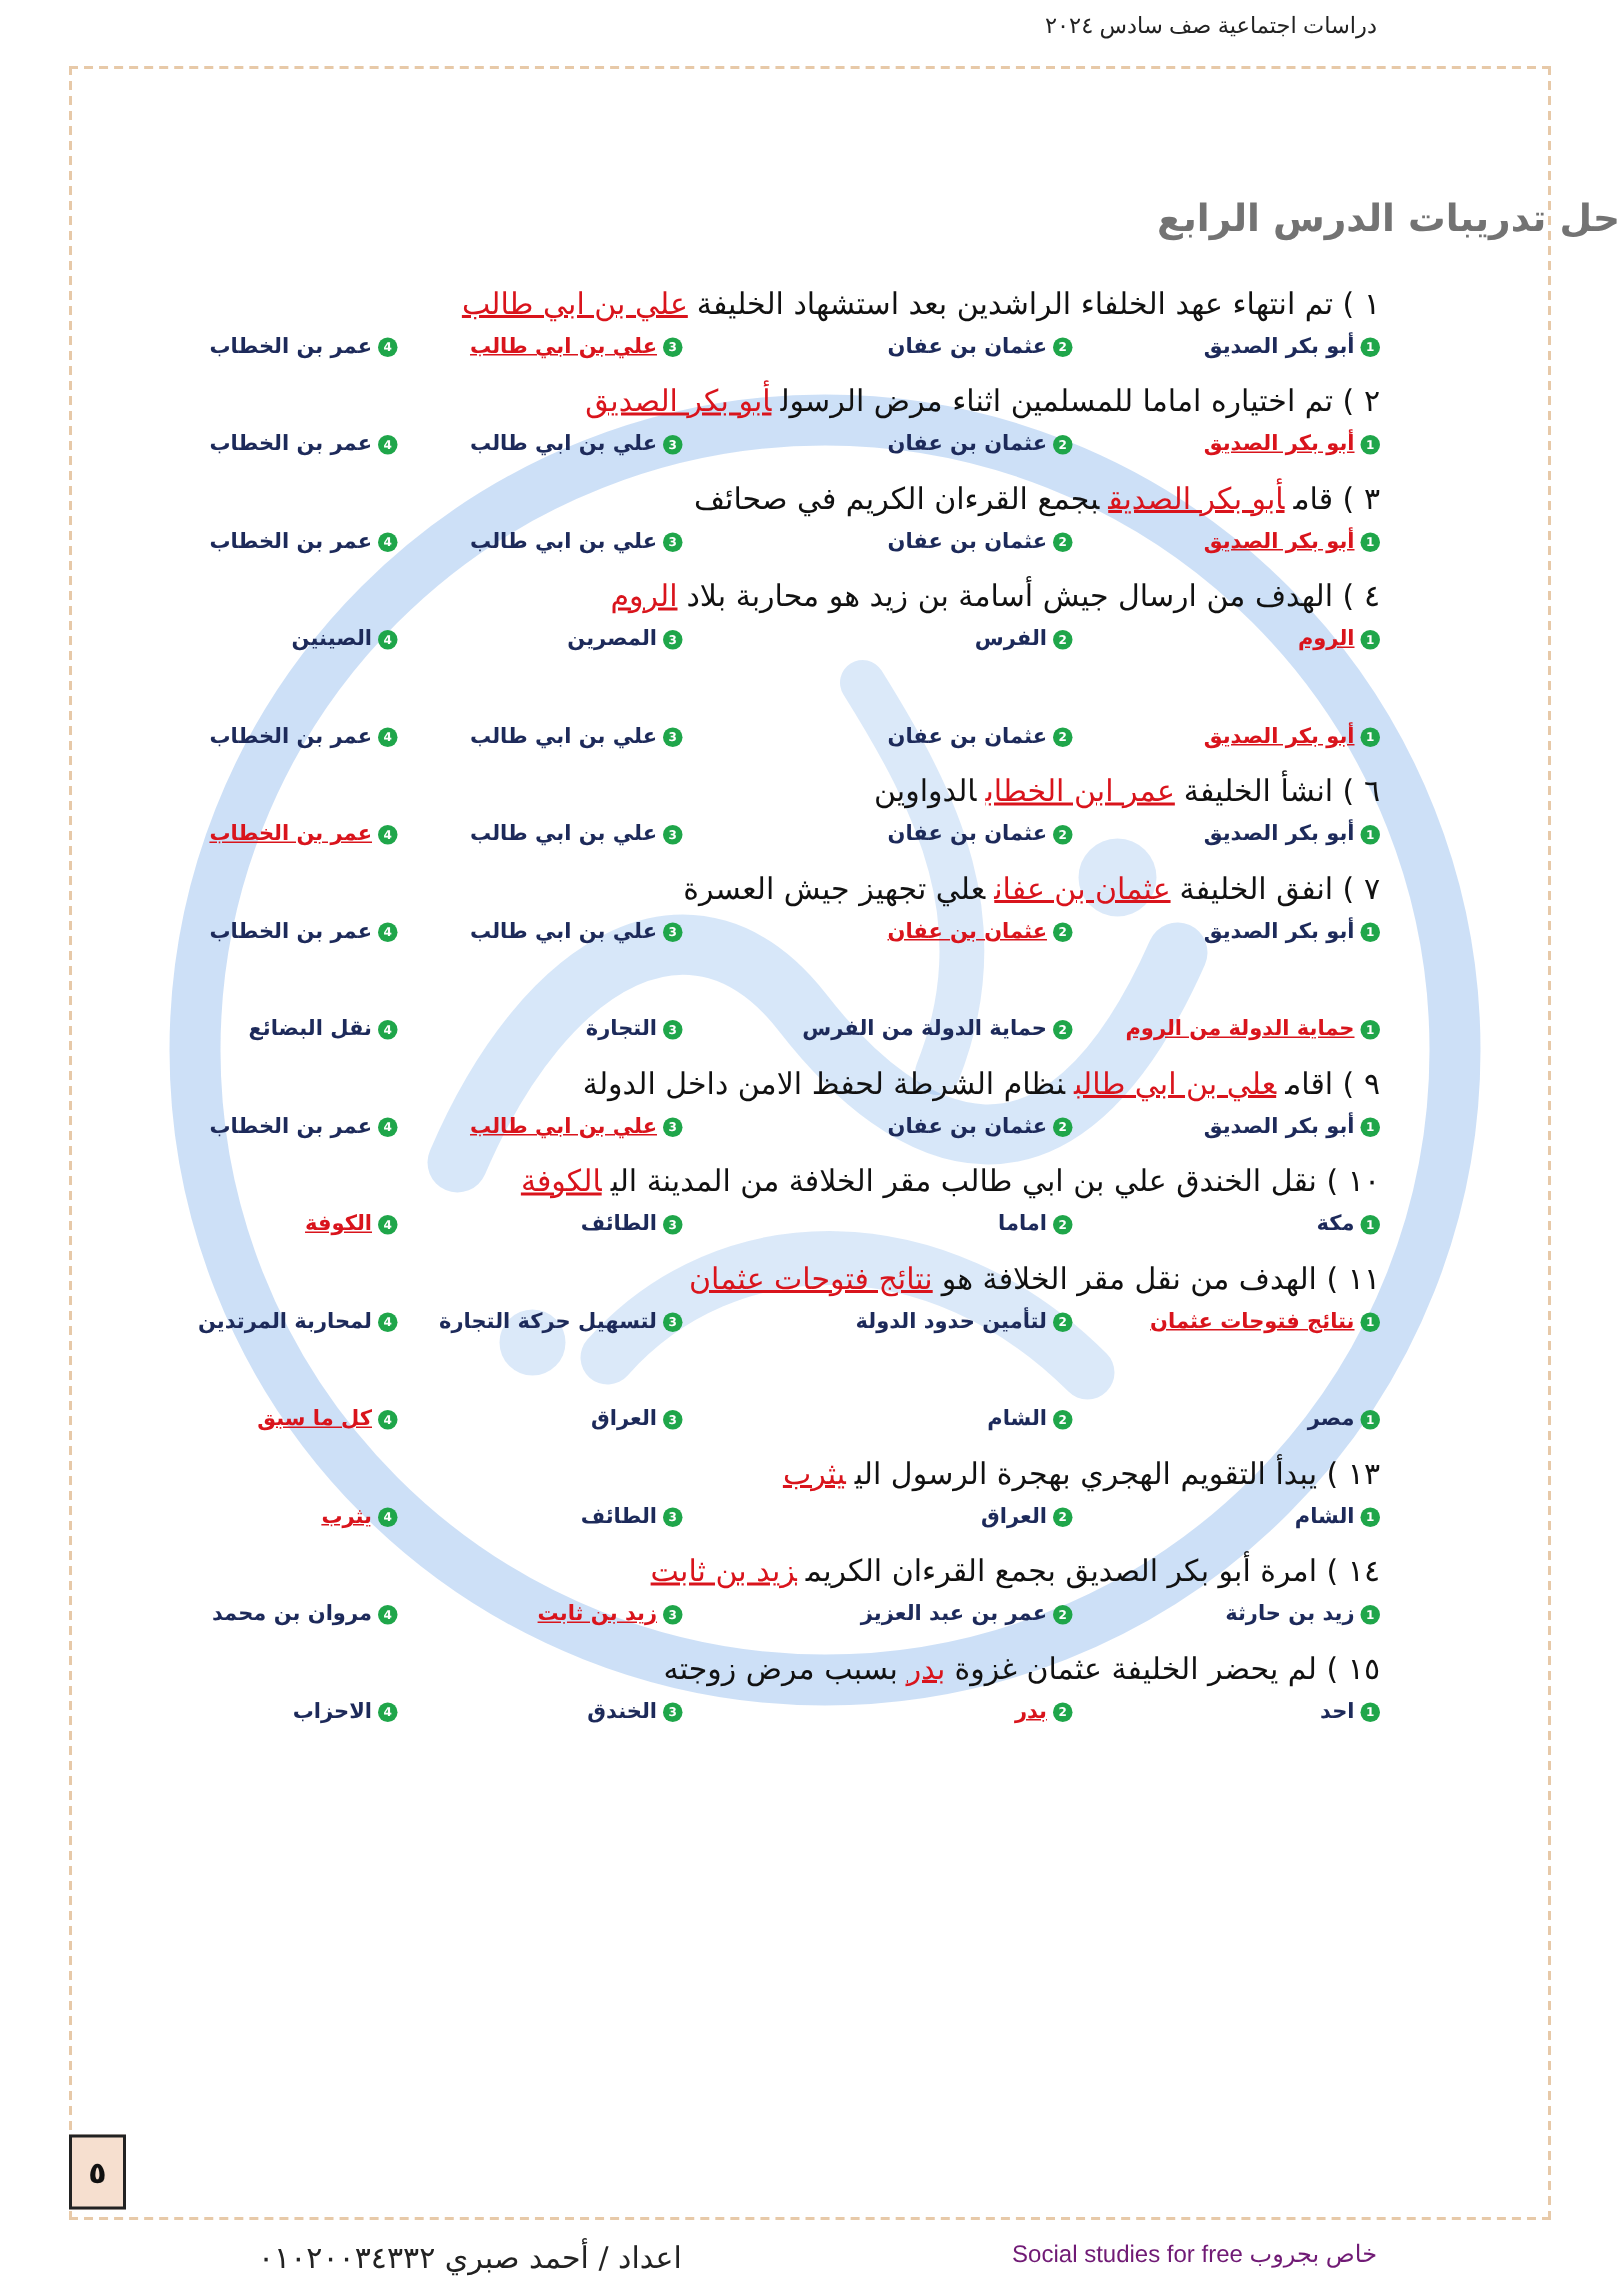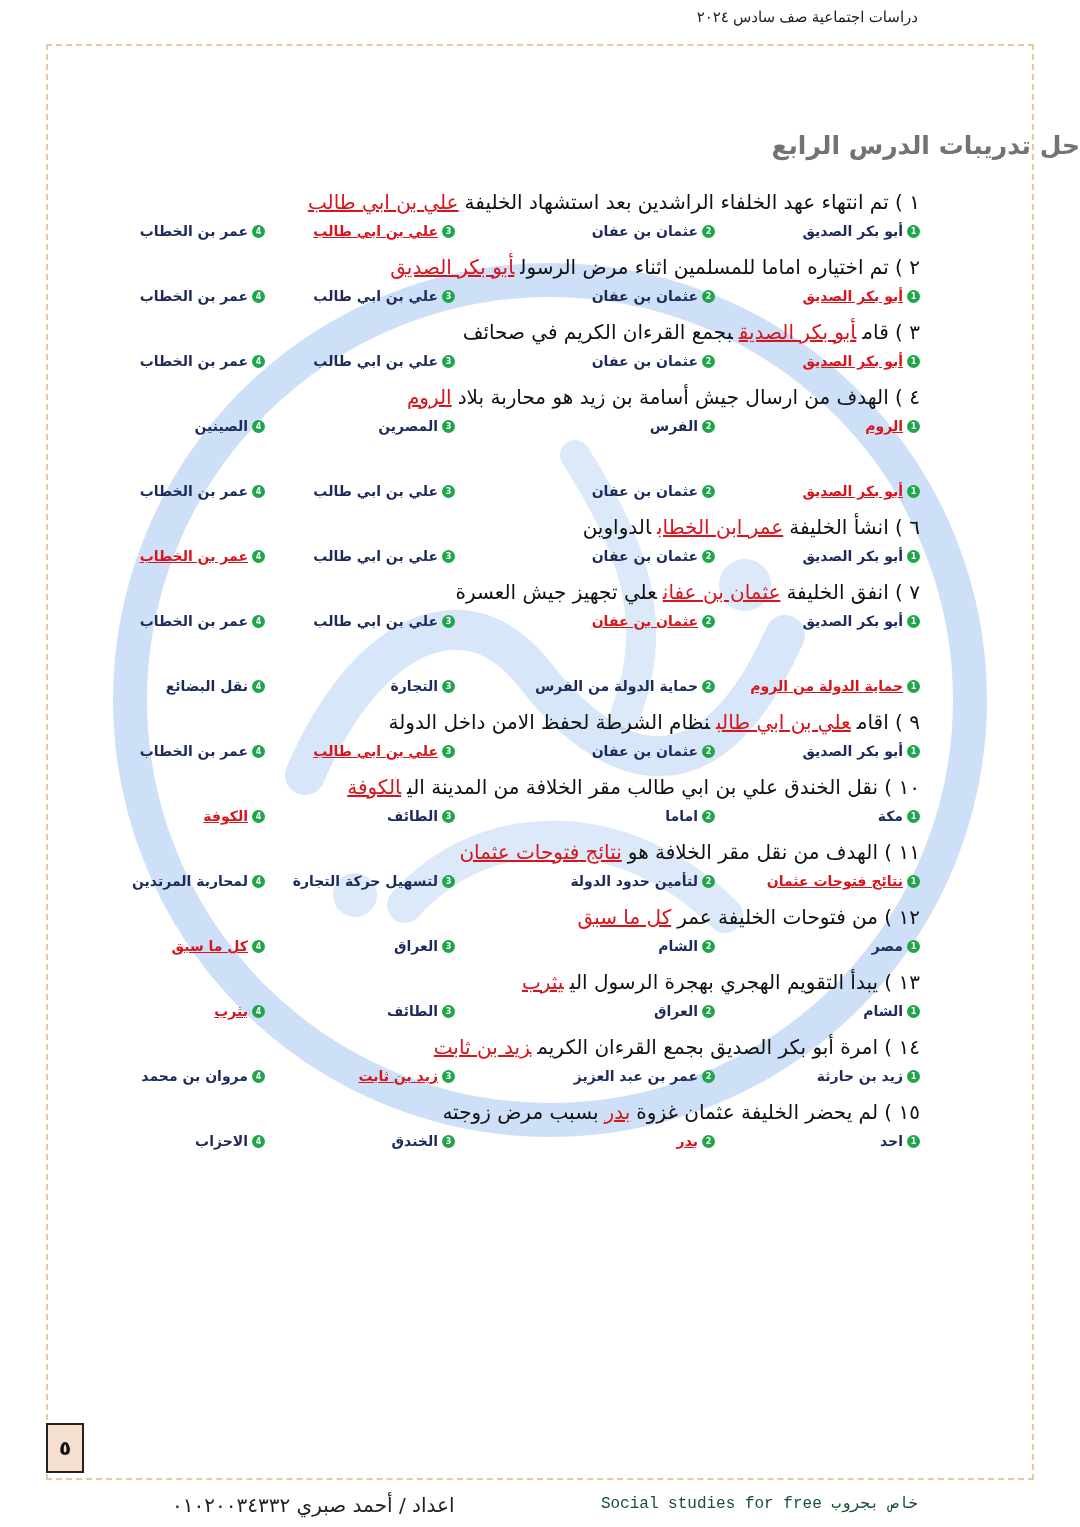--- a/index.html
+++ b/index.html
@@ -50,22 +50,22 @@
   .page-num {
     position: absolute; left: 46px; top: 1423px; width: 38px; height: 50px; background: #f6dfcf;
     border: 2px solid #222; box-sizing: border-box; font-size: 20px; font-weight: bold;
     display: flex; align-items: center; justify-content: center; font-family: "DejaVu Sans", sans-serif;
   }
   .footer-left {
     position: absolute; top: 1493px; left: 172px; font-size: 20px; color: #222; direction: rtl;
     font-family: "DejaVu Sans", sans-serif;
   }
   .footer-right {
-    position: absolute; top: 1493px; right: 162px; font-size: 16px; color: #14532d; direction: rtl;
-    font-family: Liberation Mono, monospace;
+    position: absolute; top: 1493px; right: 162px; font-size: 16px; color: #701a75; direction: rtl;
+    font-family: Liberation Sans, sans-serif;
   }
 </style>
 </head>
 <body>
 
 <div class="top-header">دراسات اجتماعية صف سادس ٢٠٢٤</div>
 
 <div class="frame"></div>
 
 <svg class="watermark" viewBox="0 0 890 890">
@@ -303,21 +303,20 @@
           <span class="badge">3</span>
           <span class="opt-label">لتسهيل حركة التجارة</span>
         </div>
         <div class="opt">
           <span class="badge">4</span>
           <span class="opt-label">لمحاربة المرتدين</span>
         </div>
       </div>
     </div>
     <div class="q-block">
-      <div class="q-text"><span>١٢</span><span> ) </span><span>من فتوحات الخليفة عمر</span><span class="ans">كل ما سبق</span><span></span></div>
       <div class="options">
         <div class="opt">
           <span class="badge">1</span>
           <span class="opt-label">مصر</span>
         </div>
         <div class="opt">
           <span class="badge">2</span>
           <span class="opt-label">الشام</span>
         </div>
         <div class="opt">

